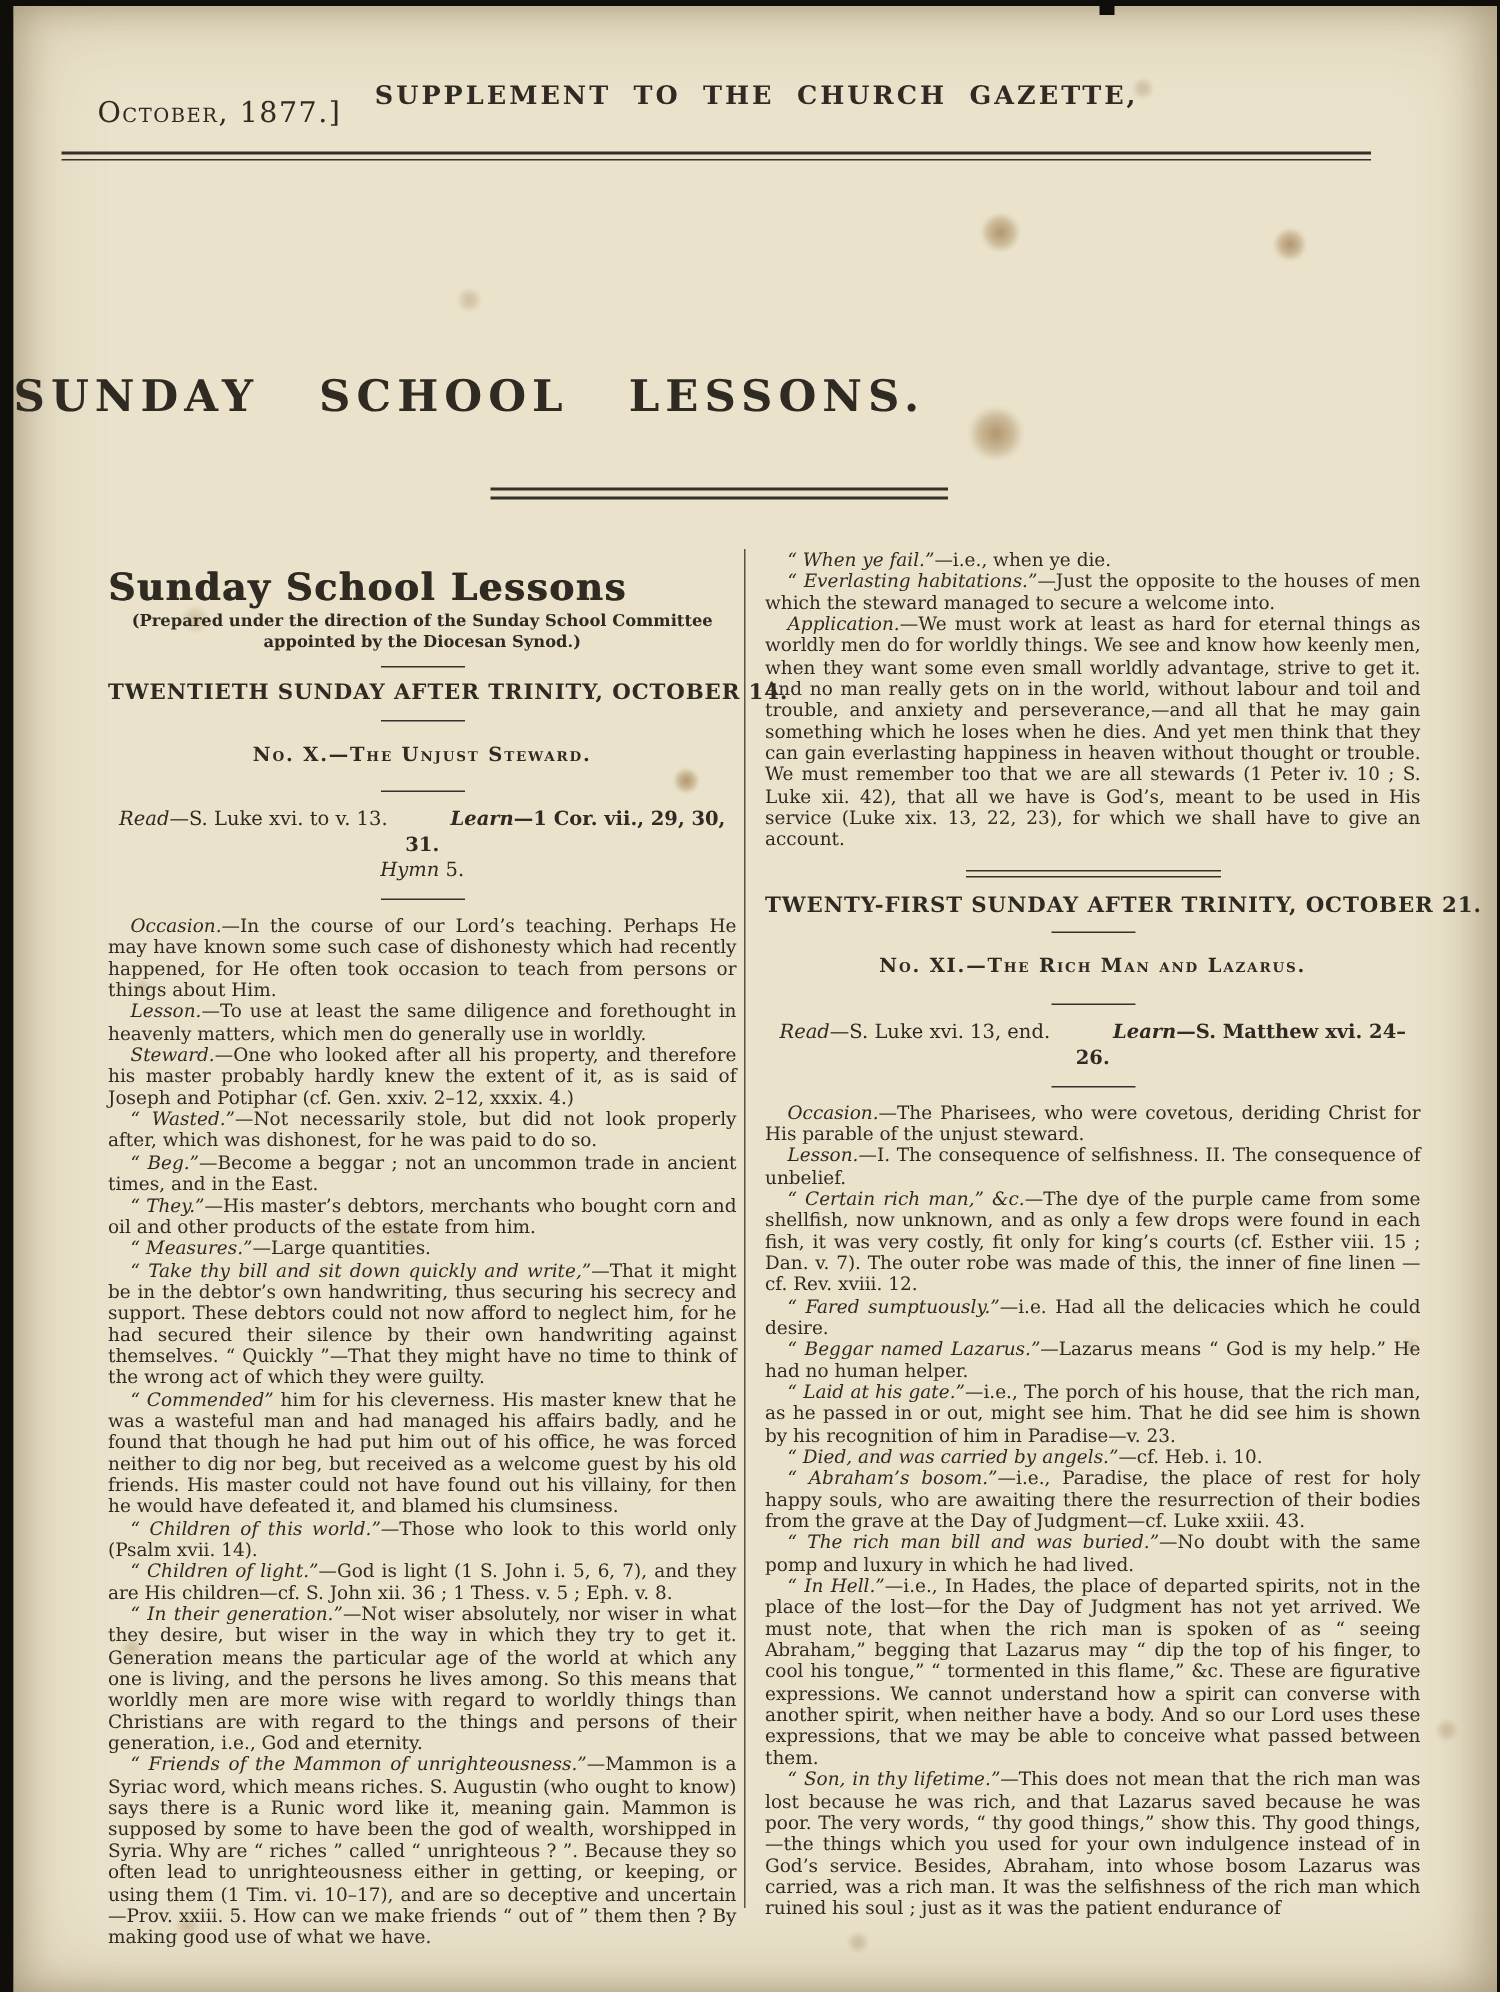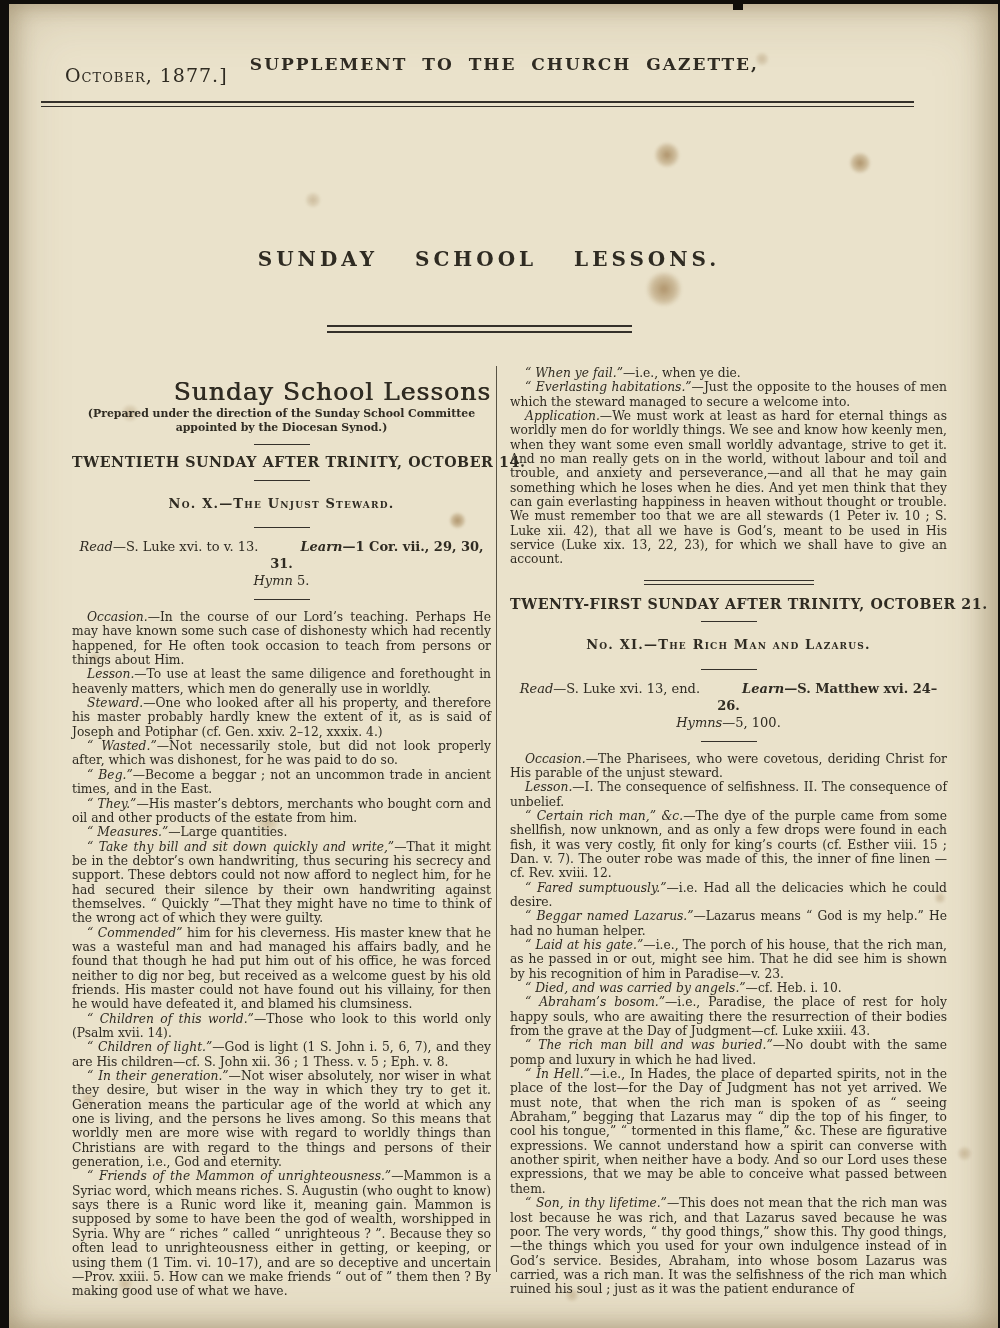--- a/index.html
+++ b/index.html
@@ -21,30 +21,30 @@
     background:radial-gradient(circle,rgba(128,85,30,.55) 0%,rgba(138,98,42,.30) 45%,rgba(150,115,60,0) 72%);
     filter:blur(1px);}
   .spot.f{background:radial-gradient(circle,rgba(130,92,40,.28) 0%,rgba(140,105,55,.14) 48%,rgba(150,115,60,0) 72%);}
   
   .mast-date{position:absolute;left:56px;top:60px;font-size:19px;font-variant:small-caps;letter-spacing:1px;}
   .mast-title{position:absolute;left:230px;top:50px;width:520px;text-align:right;
     font-size:17px;font-weight:700;letter-spacing:2px;word-spacing:7px;white-space:nowrap;}
   .rule-mast{position:absolute;left:32px;top:97px;width:873px;height:3px;
     border-top:2px solid var(--rule,#34302a);border-bottom:1px solid var(--rule,#34302a);}
   
-  .main-title{position:absolute;left:0;top:243px;width:960px;text-align:center;
-    font-size:20px;font-weight:700;letter-spacing:4px;word-spacing:26px;}
+  .main-title{position:absolute;left:0;top:243px;width:960px;
+    font-size:29px;font-weight:700;letter-spacing:4px;word-spacing:26px;}
   .rule-title{position:absolute;left:318px;top:321px;width:305px;height:4px;
     border-top:2.5px solid var(--rule,#34302a);border-bottom:2px solid var(--rule,#34302a);}
   
   .col{position:absolute;font-size:12.3px;line-height:14.35px;text-align:justify;}
   .col-left{left:63px;top:381px;width:419px;}
   .col-right{left:501px;top:362px;width:437px;}
   .divider{position:absolute;left:487px;top:362px;width:1px;height:906px;background:rgba(62,57,46,.85);}
-  .blackletter{font-size:25px;font-weight:400;text-align:right;letter-spacing:1px;
+  .blackletter{font-size:25px;font-weight:700;text-align:left;letter-spacing:1px;
     text-shadow:.6px 0 0 currentColor;margin:0 0 8px 0;}
   .subtitle{font-size:10.9px;font-weight:700;text-align:center;line-height:13.5px;margin:0 6px;}
   .rule-short{width:56px;height:0;border-top:1.4px solid var(--rule,#34302a);margin:10px auto 10px auto;}
   .rule-dshort{width:170px;height:3px;border-top:1.8px solid var(--rule,#34302a);border-bottom:1px solid var(--rule,#34302a);margin:13px auto 12px auto;}
   .sunday-heading{font-size:14.2px;font-weight:700;letter-spacing:.6px;text-align:center;margin:0;white-space:nowrap;}
   .lesson-no{font-size:13px;font-weight:700;font-variant:small-caps;letter-spacing:1.2px;text-align:center;margin:16px;}
   .refs{font-size:13px;text-align:center;margin:0;line-height:17px;}
   .refs .seg2{margin-left:42px;font-weight:bold;}
   .para{margin:0;text-indent:15px;}
   .para .lead{font-style:italic;}
@@ -129,21 +129,20 @@
         <p class="para"><i class="lead">“ Everlasting habitations.”</i><span>—Just the opposite to the houses of men which the steward managed to secure a welcome into.</span></p>
 
         <p class="para"><i class="lead">Application.</i><span>—We must work at least as hard for eternal things as worldly men do for worldly things.  We see and know how keenly men, when they want some even small worldly advantage, strive to get it.  And no man really gets on in the world, without labour and toil and trouble, and anxiety and perseverance,—and all that he may gain something which he loses when he dies.  And yet men think that they can gain everlasting happiness in heaven without thought or trouble.  We must remember too that we are all stewards (1 Peter iv. 10 ; S. Luke xii. 42), that all we have is God’s, meant to be used in His service (Luke xix. 13, 22, 23), for which we shall have to give an account.</span></p>
       </div>
     <div class="rule-dshort"></div>
     <p class="sunday-heading">TWENTY-FIRST SUNDAY AFTER TRINITY, OCTOBER 21.</p>
     <div class="rule-short"></div>
     <p class="lesson-no">No. XI.—The Rich Man and Lazarus.</p>
     <div class="rule-short"></div>
     <p class="refs"><i>Read</i><span>—S. Luke xvi. 13, end.</span><span class="seg2"><i>Learn</i><span>—S. Matthew xvi. 24–26.</span></span></p>
-    <p class="refs"><i>Hymns</i><span>—5, 100.</span></p>
     <div class="rule-short"></div>
     <div class="paras">
 
         <p class="para"><i class="lead">Occasion.</i><span>—The Pharisees, who were covetous, deriding Christ for His parable of the unjust steward.</span></p>
 
         <p class="para"><i class="lead">Lesson.</i><span>—I. The consequence of selfishness.  II. The consequence of unbelief.</span></p>
 
         <p class="para"><i class="lead">“ Certain rich man,” &amp;c.</i><span>—The dye of the purple came from some shellfish, now unknown, and as only a few drops were found in each fish, it was very costly, fit only for king’s courts (cf. Esther viii. 15 ; Dan. v. 7).  The outer robe was made of this, the inner of fine linen —cf. Rev. xviii. 12.</span></p>
 
         <p class="para"><i class="lead">“ Fared sumptuously.”</i><span>—i.e.  Had all the delicacies which he could desire.</span></p>

